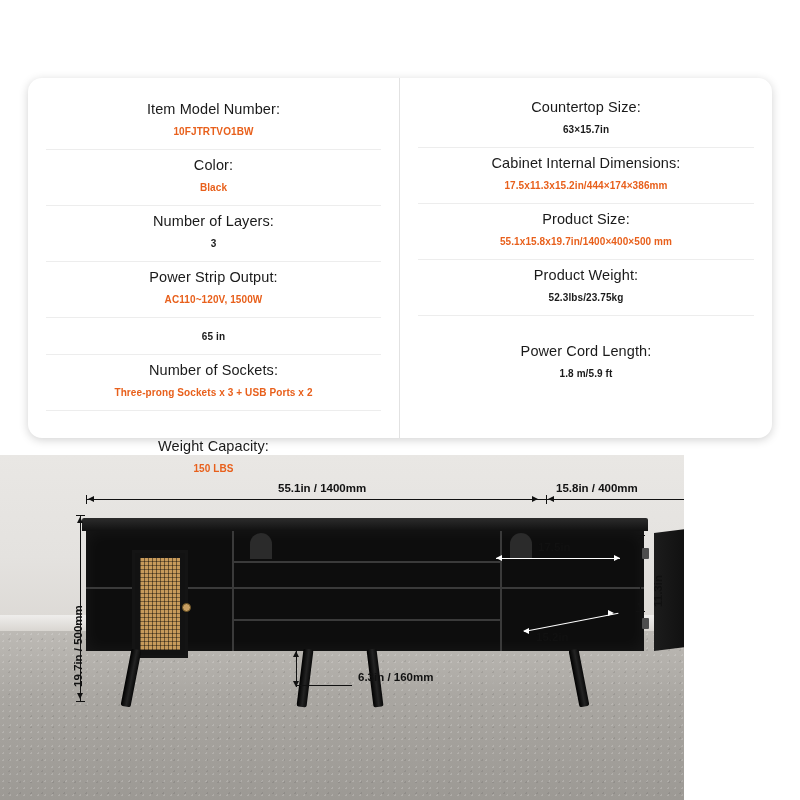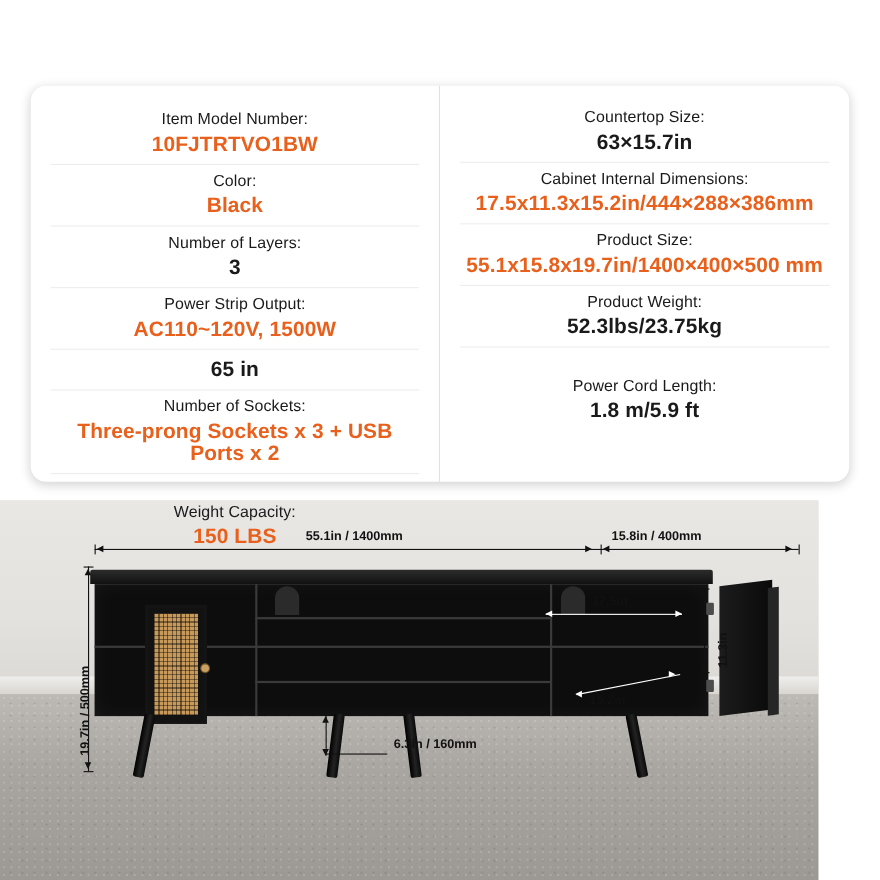--- a/index.html
+++ b/index.html
@@ -53,38 +53,38 @@
     margin-top: 20px;
   }
   .spec-label {
     color: #1a1a1a;
     font-size: 14.5px;
     line-height: 19px;
     letter-spacing: 0.1px;
   }
   .spec-value {
     color: #e8601c;
-    font-size: 19px;
+    font-size: 10px;
     font-weight: bold;
     line-height: 20px;
     margin-top: 3px;
     letter-spacing: 0.1px;
   }
   .spec-value.plain {
     color: #1a1a1a;
     font-weight: bold;
   }
   .spec-col.left .spec-row.r0 { padding-top: 8px; }
 
   
   #photo {
     position: absolute;
     left: 0;
     top: 455px;
-    width: 744px;
+    width: 684px;
     height: 345px;
     overflow: hidden;
     background: #dedbd6;
   }
   
   #wall {
     position: absolute;
     left: 0; top: 0;
     width: 800px; height: 170px;
     background: linear-gradient(180deg,#e9e7e4 0%,#e4e2df 60%,#dcd9d5 100%);
@@ -286,21 +286,21 @@
     </div>
   </div>
 
   <div class="spec-col right">
     <div class="spec-row r0">
       <div class="spec-label">Countertop Size:</div>
       <div class="spec-value plain">63×15.7in</div>
     </div>
     <div class="spec-row">
       <div class="spec-label">Cabinet Internal Dimensions:</div>
-      <div class="spec-value">17.5x11.3x15.2in/444×288×386mm</div>
+      <div class="spec-value">17.5x11.3x15.2in/444×174×386mm</div>
     </div>
     <div class="spec-row">
       <div class="spec-label">Product Size:</div>
       <div class="spec-value">55.1x15.8x19.7in/1400×400×500 mm</div>
     </div>
     <div class="spec-row">
       <div class="spec-label">Product Weight:</div>
       <div class="spec-value plain">52.3lbs/23.75kg</div>
     </div>
     <div class="spec-row">

